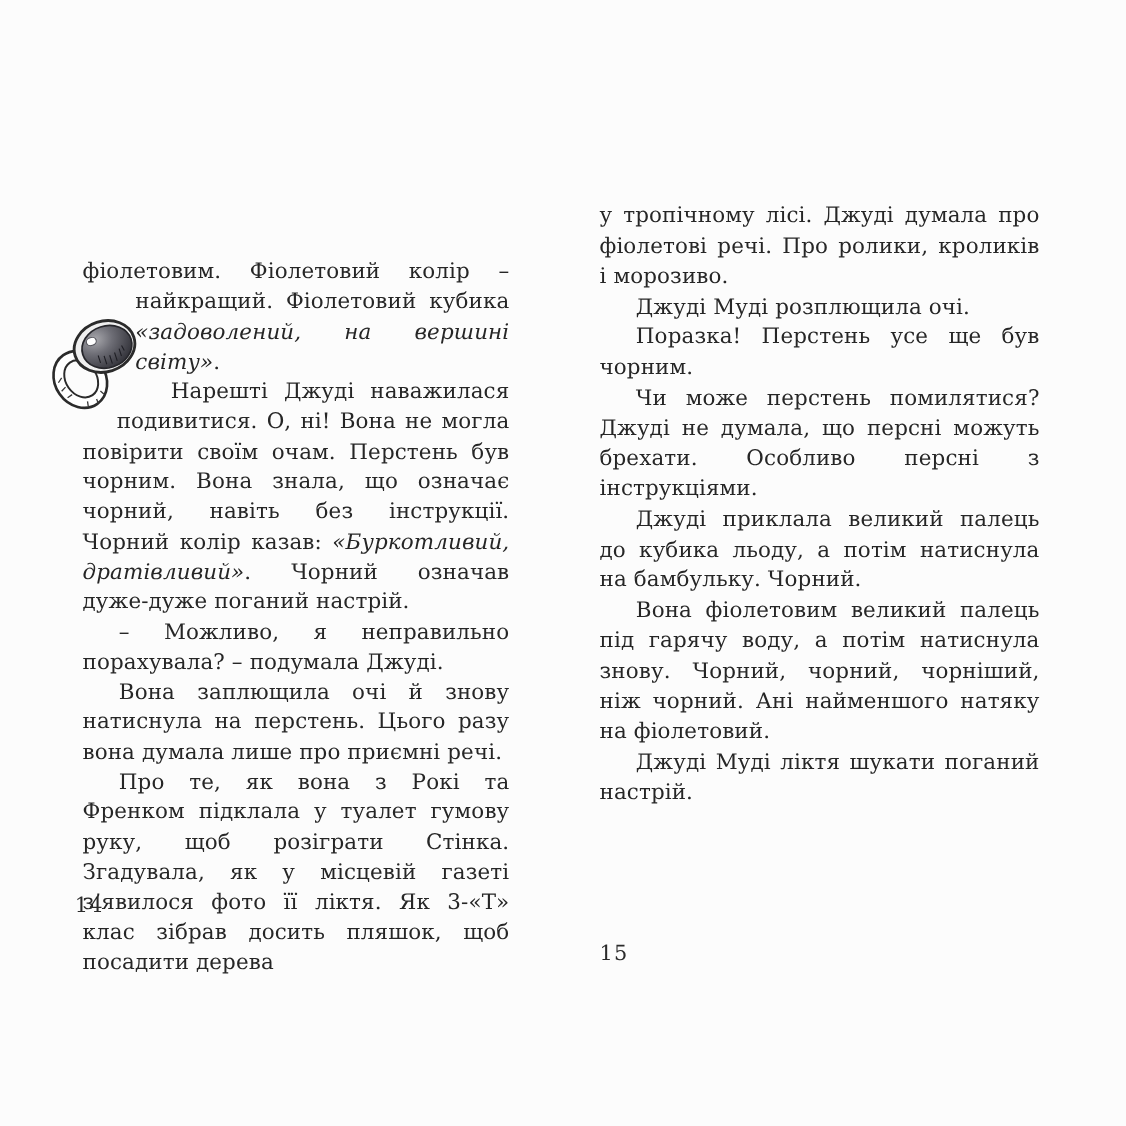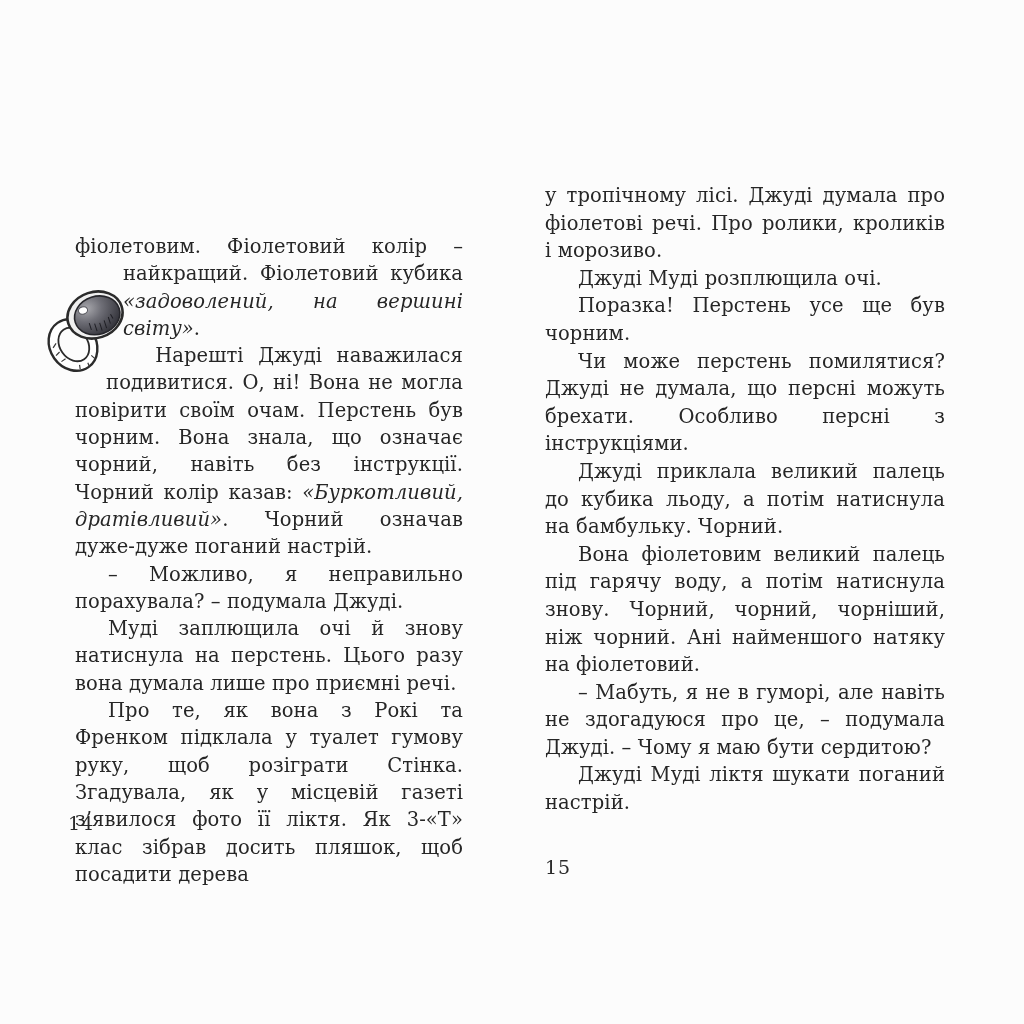--- a/index.html
+++ b/index.html
@@ -93,34 +93,33 @@
         <ellipse cx="42" cy="19" rx="4.6" ry="3.6" fill="#ffffff" stroke="#55555c" stroke-width="1"></ellipse>
       </g>
     </svg>
 
     <div class="ring-float"></div>
 
     <div>
         <p class="para"><span>фіолетовим. Фіолетовий колір – найкращий. Фіолетовий кубика </span><span class="it">«задоволений, на вершині світу»</span><span>.</span></p>
         <p class="para indent"><span>Нарешті Джуді наважилася подивитися. О, ні! Вона не могла повірити своїм очам. Перстень був чорним. Вона знала, що означає чорний, навіть без інструкції. Чорний колір казав: </span><span class="it">«Буркотливий, дратівливий»</span><span>. Чорний означав дуже-дуже поганий настрій.</span></p>
         <p class="para indent"><span>– Можливо, я неправильно порахувала? – подумала Джуді.</span></p>
-        <p class="para indent"><span>Муді заплющила очі й знову натиснула на перстень. Цього разу вона думала лише про приємні речі.</span></p>
+        <p class="para indent"><span>Вона заплющила очі й знову натиснула на перстень. Цього разу вона думала лише про приємні речі.</span></p>
         <p class="para indent"><span>Про те, як вона з Рокі та Френком підклала у туалет гумову руку, щоб розіграти Стінка. Згадувала, як у місцевій газеті з’явилося фото її ліктя. Як 3-«Т» клас зібрав досить пляшок, щоб посадити дерева</span></p>
       </div>
   </div>
 
   <div class="page" id="rightPage">
     <div>
         <p class="para"><span>у тропічному лісі. Джуді думала про фіолетові речі. Про ролики, кроликів і морозиво.</span></p>
         <p class="para indent"><span>Джуді Муді розплющила очі.</span></p>
         <p class="para indent"><span>Поразка! Перстень усе ще був чорним.</span></p>
         <p class="para indent"><span>Чи може перстень помилятися? Джуді не думала, що персні можуть брехати. Особливо персні з інструкціями.</span></p>
         <p class="para indent"><span>Джуді приклала великий палець до кубика льоду, а потім натиснула на бамбульку. Чорний.</span></p>
         <p class="para indent"><span>Вона фіолетовим великий палець під гарячу воду, а потім натиснула знову. Чорний, чорний, чорніший, ніж чорний. Ані найменшого натяку на фіолетовий.</span></p>
-        <p class="para indent"><span>– Мабуть, я не в гуморі, але навіть не здогадуюся про це, – подумала Джуді. – Чому я маю бути сердитою?</span></p>
         <p class="para indent"><span>Джуді Муді ліктя шукати поганий настрій.</span></p>
       </div>
   </div>
 
   <div class="page-number" id="pnLeft">14</div>
   <div class="page-number" id="pnRight">15</div>
 
 </div>
 
 </body></html>

